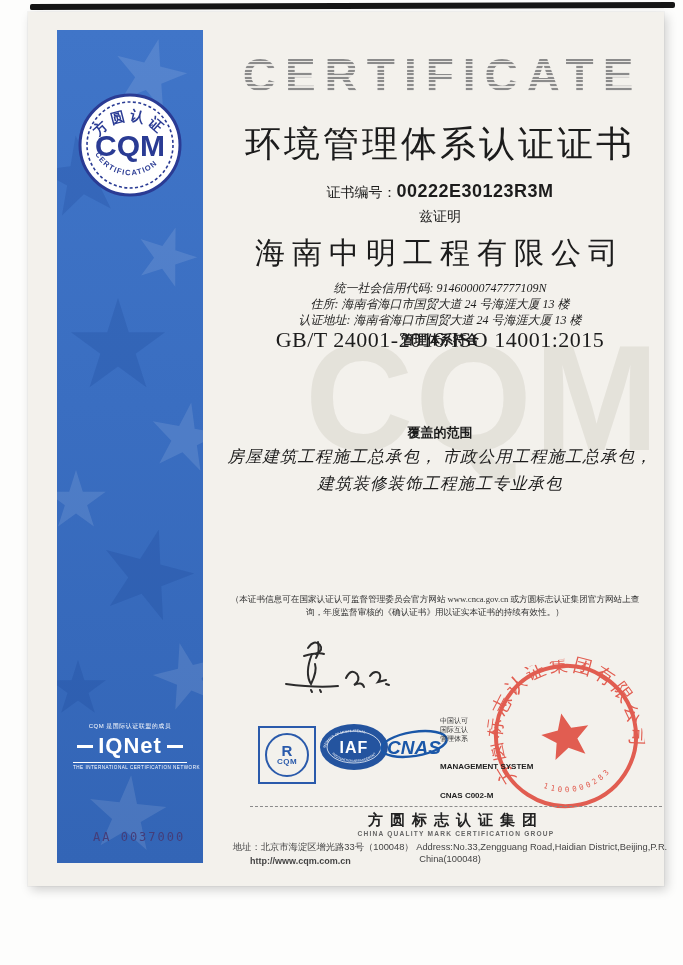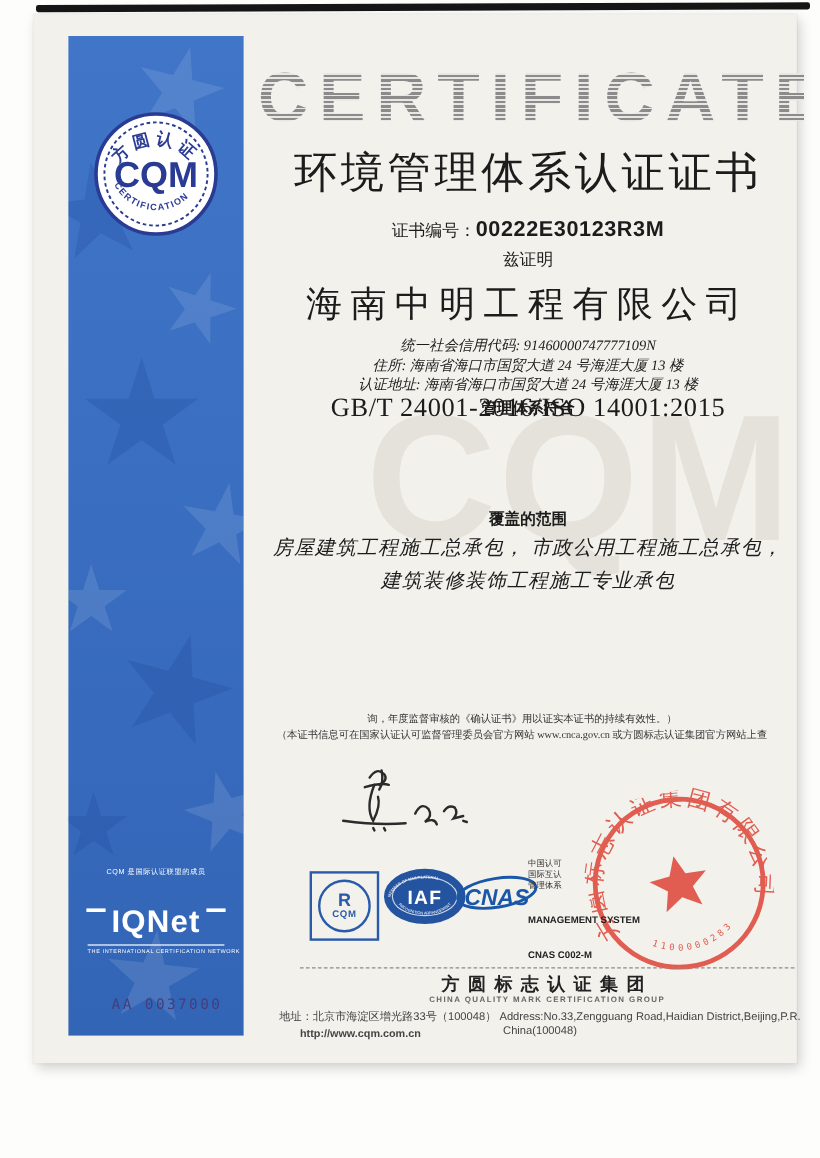--- a/index.html
+++ b/index.html
@@ -15,27 +15,27 @@
   .star{position:absolute;clip-path:polygon(50% 0%,61% 35%,98% 35%,68% 57%,79% 91%,50% 70%,21% 91%,32% 57%,2% 35%,39% 35%);}
   .star-a{background:rgba(255,255,255,.11);}
   .star-b{background:rgba(10,50,130,.16);}
   
   .cqm-logo{position:absolute;left:20px;top:62px;}
   
   .iqnet{position:absolute;left:6px;top:692px;width:134px;text-align:center;color:#fff;}
   .iqnet-top{font-size:6px;letter-spacing:.5px;white-space:nowrap;}
   .iqnet-row{display:flex;align-items:center;justify-content:center;gap:5px;margin-top:2px;}
   .iqnet-dash{display:inline-block;width:16px;height:3px;background:#fff;}
-  .iqnet-main{font-size:26px;font-weight:bold;letter-spacing:1px;font-family:"Liberation Sans",sans-serif;margin-top:20px;}
+  .iqnet-main{font-size:22px;font-weight:bold;letter-spacing:1px;font-family:"Liberation Sans",sans-serif;}
   .iqnet-sub{margin:3px 10px 0 10px;border-top:1.5px solid #fff;padding-top:2px;font-size:4.6px;letter-spacing:.5px;white-space:nowrap;}
   .serial-no{position:absolute;left:36px;top:800px;font-family:"DejaVu Sans Mono",monospace;
         font-size:12px;color:#453d79;letter-spacing:2px;}
   
   .cert-head{position:absolute;left:215px;top:48px;width:455px;text-align:center;
-        font-weight:bold;font-size:58px;letter-spacing:9px;color:#9a9a9a;white-space:nowrap;}
+        font-weight:bold;font-size:46px;letter-spacing:9px;color:#9a9a9a;white-space:nowrap;}
   @supports ((-webkit-background-clip:text)){
     .cert-head{background:repeating-linear-gradient(180deg,#8b8b8b 0px,#8b8b8b 2px,#e9e7e3 2px,#e9e7e3 3.6px);
         -webkit-background-clip:text;background-clip:text;color:transparent;}
   }
   .t-center{position:absolute;text-align:center;color:#1c1c1c;}
   .cn-title{left:210px;top:120px;width:460px;font-size:36px;font-weight:normal;letter-spacing:3px;}
   .certno{left:210px;top:181px;width:460px;font-size:14px;font-family:"Liberation Serif",serif;}
   .certno b{font-family:"Liberation Sans",sans-serif;font-weight:bold;font-size:18px;letter-spacing:.5px;}
   .certify{left:210px;top:208px;width:460px;font-size:14px;font-family:"Liberation Serif",serif;}
   .company{left:190px;top:233px;width:500px;font-size:30px;letter-spacing:7px;
@@ -150,22 +150,22 @@
   <div class="t-center addr3 kai">认证地址: 海南省海口市国贸大道 24 号海涯大厦 13 楼</div>
 
   <div class="t-center conform">管理体系符合</div>
   <div class="t-center standard">GB/T 24001-2016/ISO 14001:2015</div>
 
   <div class="t-center scope-label">覆盖的范围</div>
   <div class="t-center scope1 kai">房屋建筑工程施工总承包， 市政公用工程施工总承包，</div>
   <div class="t-center scope2 kai">建筑装修装饰工程施工专业承包</div>
 
   <div class="t-center fineprint">
+    <div>（本证书信息可在国家认证认可监督管理委员会官方网站 www.cnca.gov.cn 或方圆标志认证集团官方网站上查</div>
     <div>询，年度监督审核的《确认证书》用以证实本证书的持续有效性。）</div>
-    <div>（本证书信息可在国家认证认可监督管理委员会官方网站 www.cnca.gov.cn 或方圆标志认证集团官方网站上查</div>
   </div>
 
   <svg class="signature" width="120" height="72" viewBox="0 0 120 72">
     <g fill="none" stroke="#2b2b2b" stroke-width="2" stroke-linecap="round">
       <path d="M30,16 q6,-9 12,-3 q4,5 -4,9"></path>
       <path d="M40,10 q2,10 -2,16"></path>
       <path d="M26,24 q14,-4 20,-2"></path>
       <path d="M34,22 c-4,10 -6,22 -1,30 c4,-8 6,-14 4,-20"></path>
       <path d="M8,52 q30,4 52,2"></path>
       <path d="M68,46 q5,-10 11,-4 q4,6 -3,11 q8,-4 10,2"></path>

